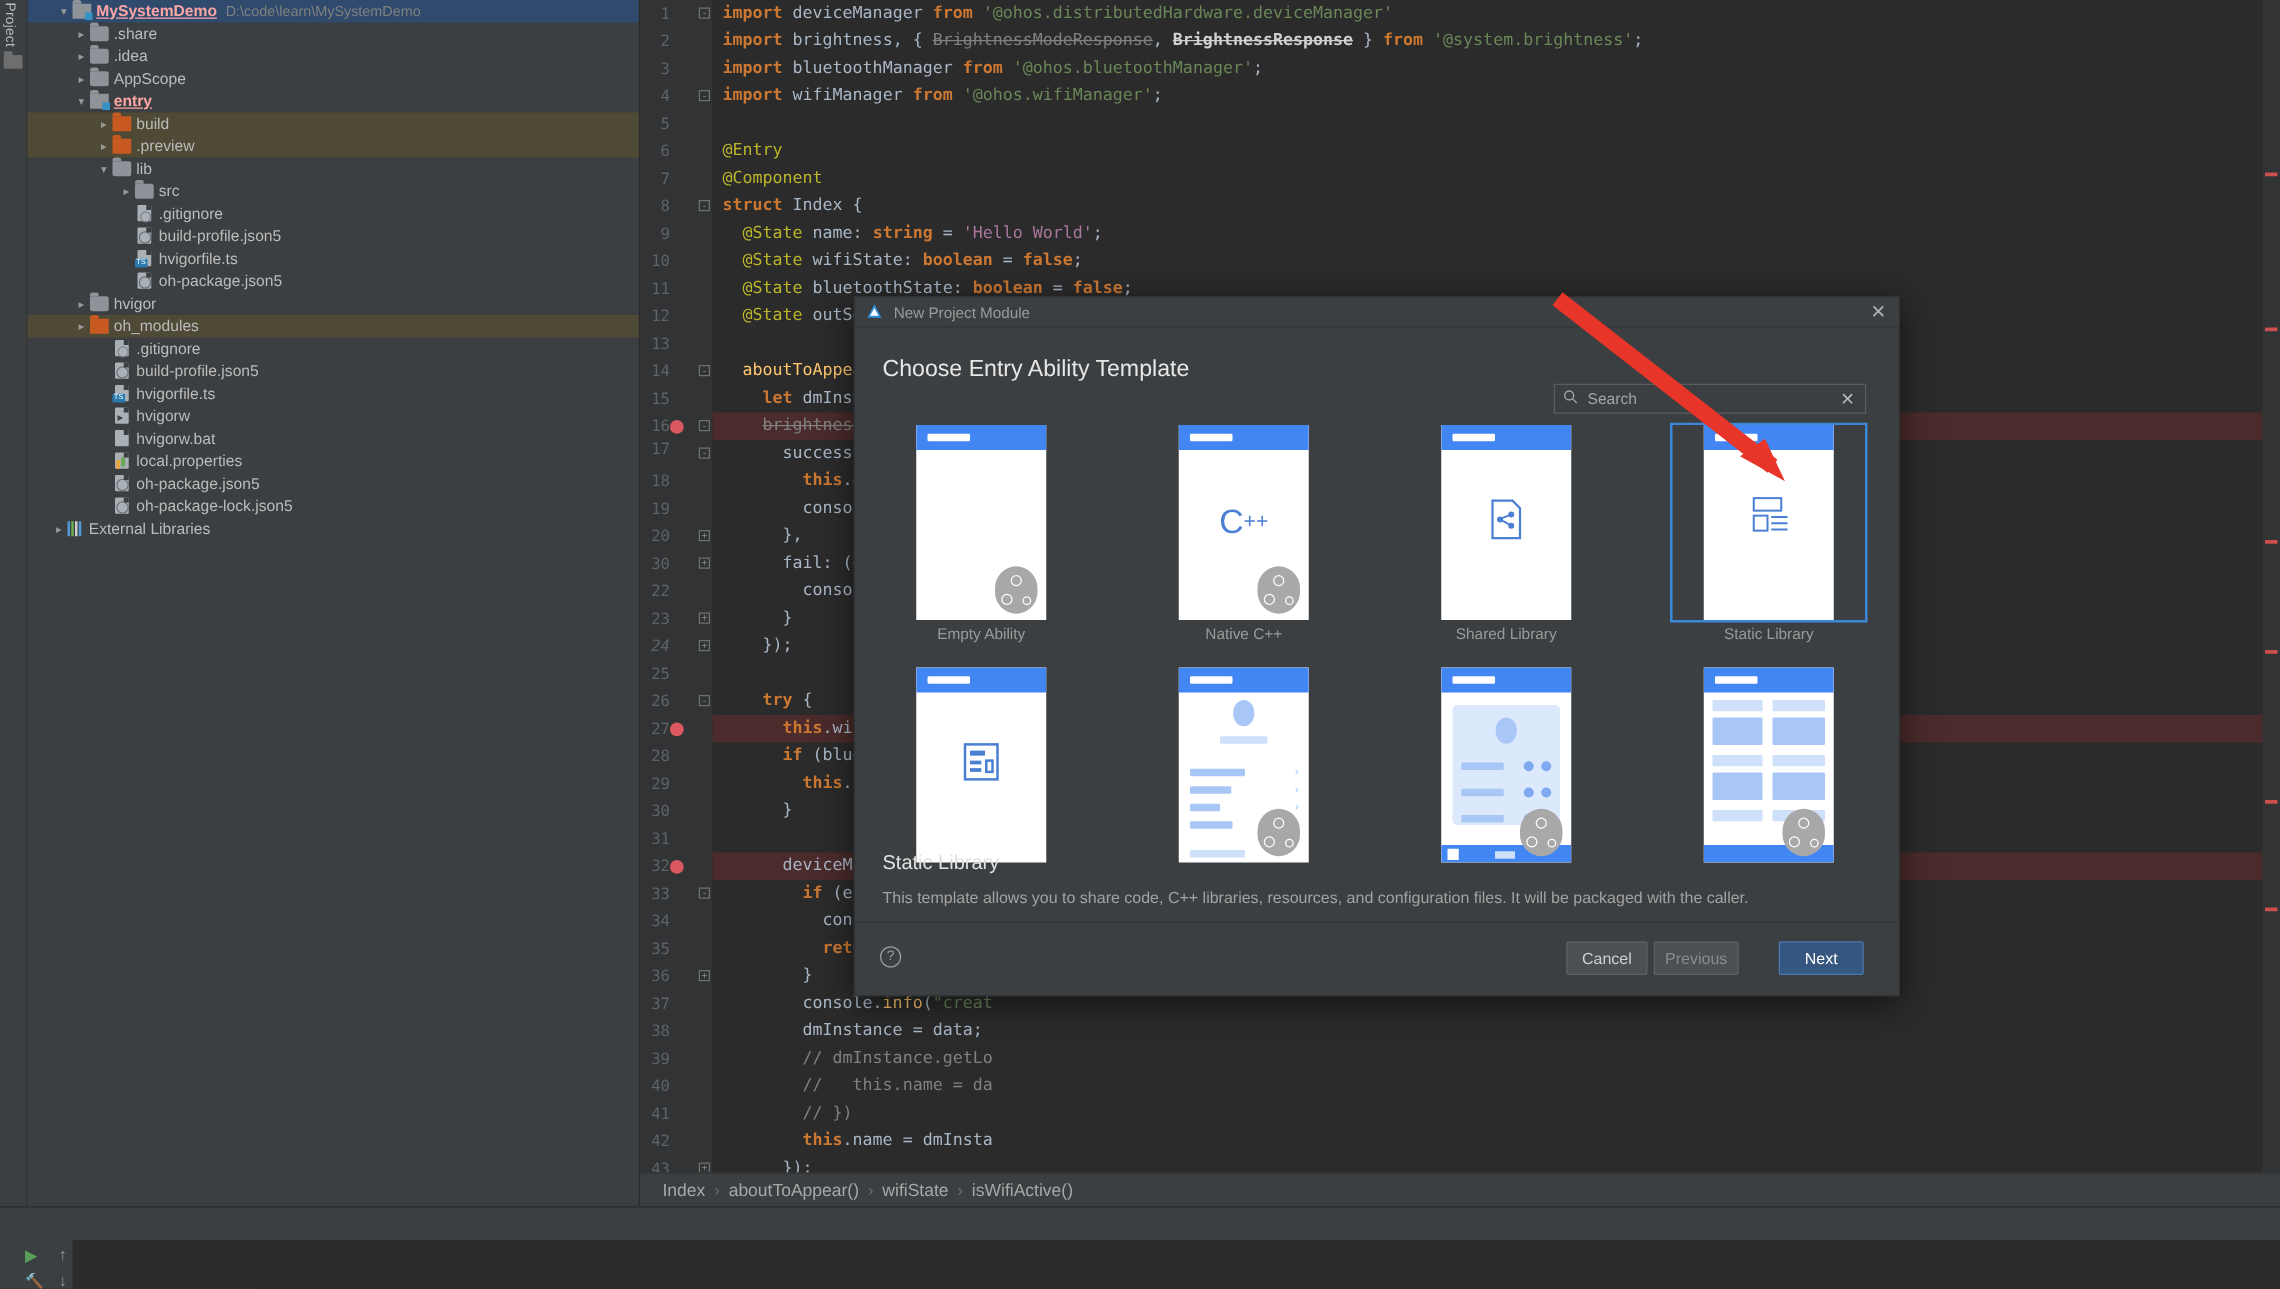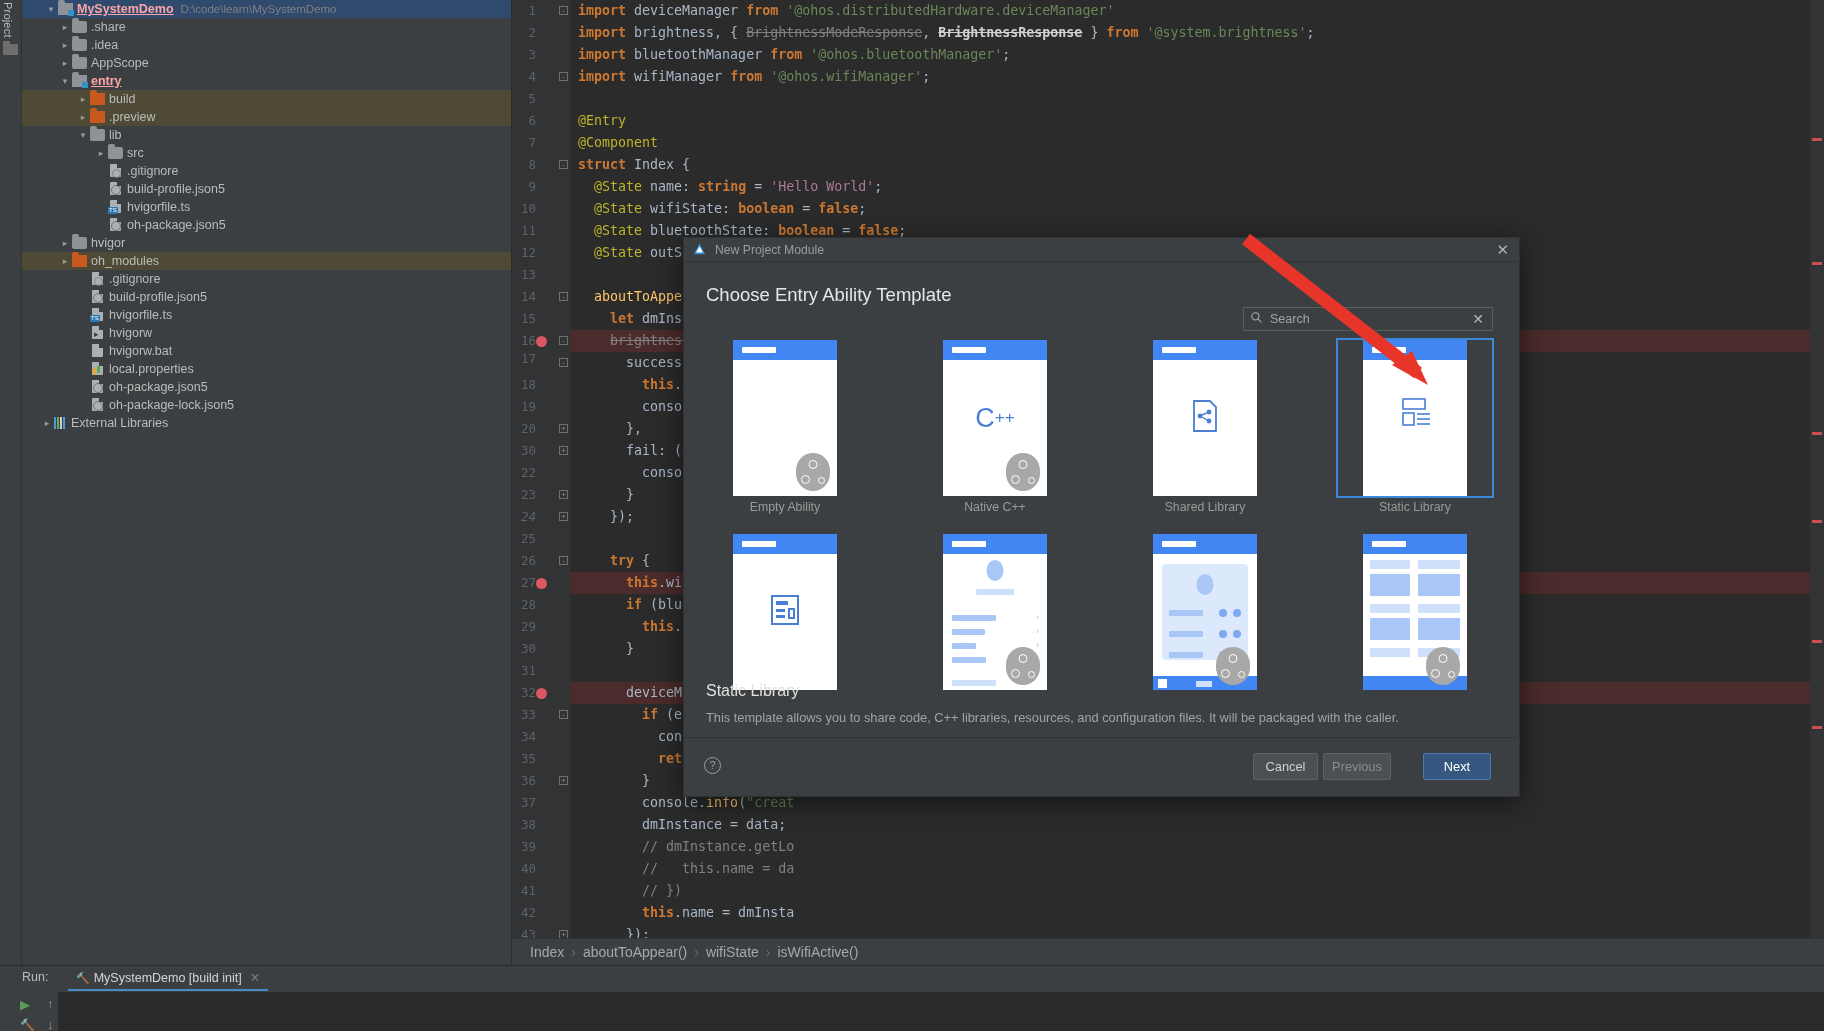--- a/index.html
+++ b/index.html
@@ -418,26 +418,20 @@
       <div class="m" style="top:262px"></div>
       <div class="m" style="top:432px"></div>
       <div class="m" style="top:520px"></div>
       <div class="m" style="top:640px"></div>
       <div class="m" style="top:726px"></div>
     </div>
   </div>
   <div id="breadcrumb"><span>Index</span><span class="sep">›</span><span>aboutToAppear()</span><span class="sep">›</span><span>wifiState</span><span class="sep">›</span><span>isWifiActive()</span></div>
 
   <div id="run-panel">
-    <div id="run-tabs">
-      <span class="run-lab">Run:</span>
-      <span class="tab">
-        <span class="ham">🔨</span><span>MySystemDemo [build init]</span><span class="x">✕</span>
-      </span>
-    </div>
     <div id="run-body">
       <div id="run-side">
         <span class="play">▶</span>
         <span class="up">↑</span>
         <span class="hammer">🔨</span>
         <span class="dn">↓</span>
       </div>
       <div id="run-text">
         
         

